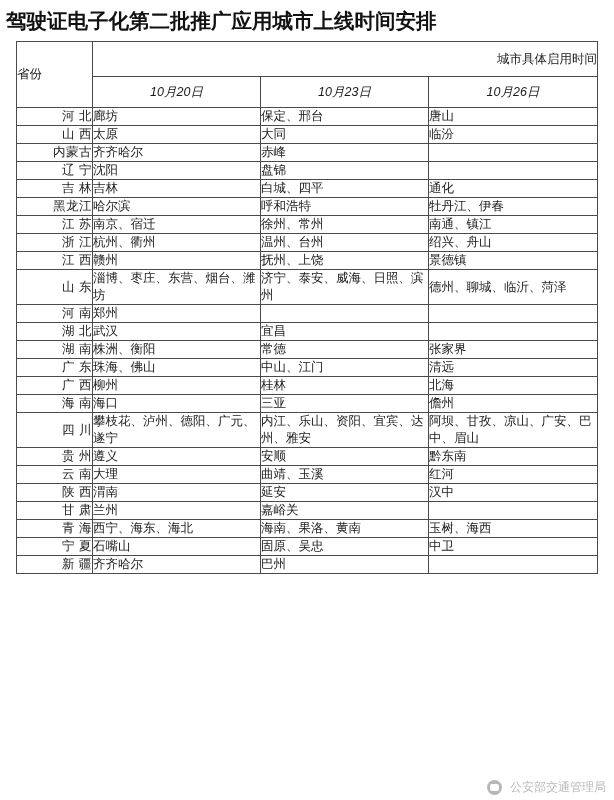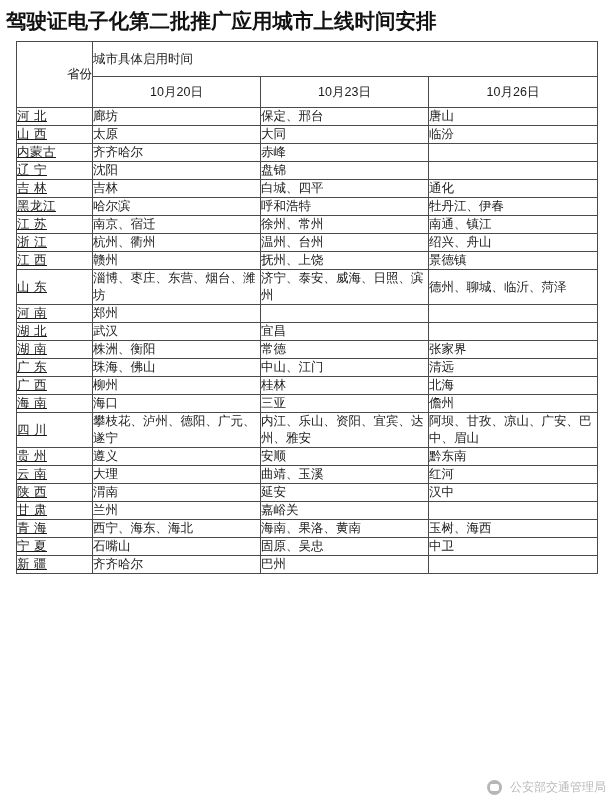--- a/index.html
+++ b/index.html
@@ -39,39 +39,39 @@
   }
   table.schedule td, table.schedule th {
     border: 1px solid #4a4a4a;
     padding: 0;
     vertical-align: middle;
     font-weight: normal;
     font-size: 12.5px;
     color: #1a1a1a;
   }
   .hdr-province {
+    text-align: left;
+    font-size: 13.5px;
+  }
+  .hdr-main {
     text-align: right;
-    font-size: 13.5px;
-  }
-  .hdr-main {
-    text-align: left;
     font-size: 13.5px;
     height: 34px;
   }
   .hdr-date {
     font-size: 13px;
     height: 30px;
+    font-style: italic;
   }
   .cell-prov {
-    text-align: left;
+    text-align: right;
     padding: 3px 2px;
     font-size: 12.5px;
     letter-spacing: 0.5px;
     line-height: 17px;
-    text-decoration: underline;
   }
   .cell-city {
     text-align: left;
     padding: 3px 6px 3px 7px;
     font-size: 12.5px;
     line-height: 17px;
     word-break: break-all;
   }
   .col-prov { width: 76px; }
   .col-c1 { width: 168px; }

